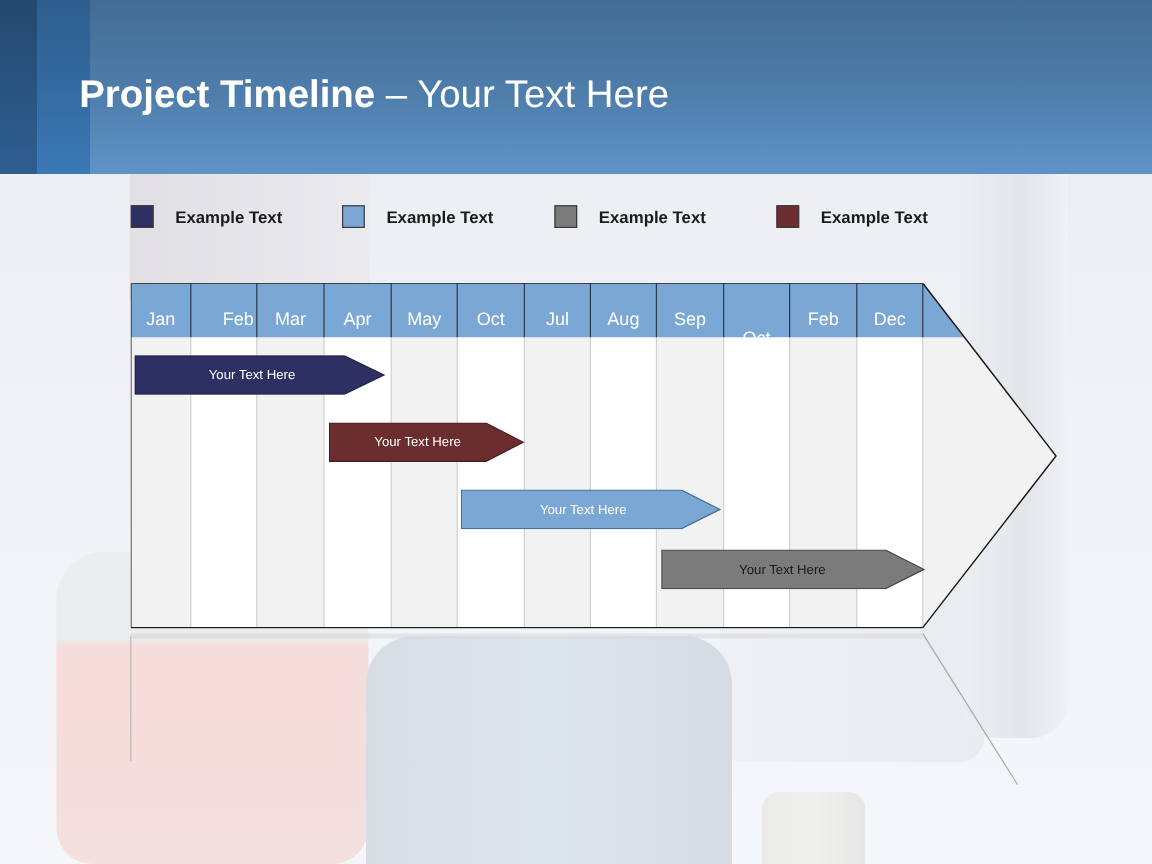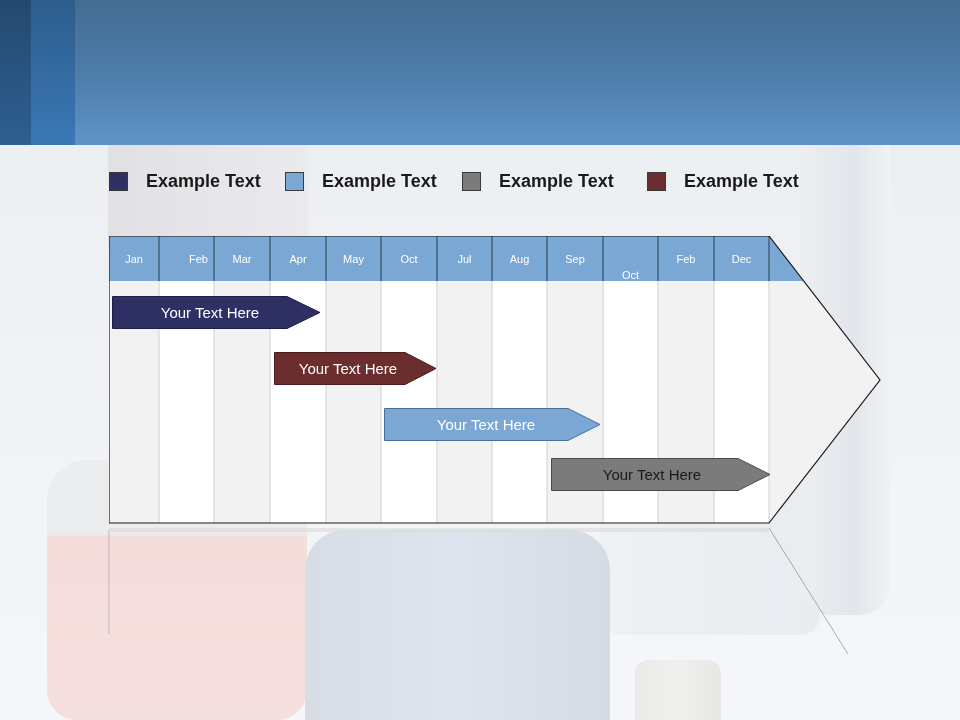--- a/index.html
+++ b/index.html
@@ -24,48 +24,51 @@
   .stripe1 { position: absolute; left: 0; top: 0; width: 31px; height: 145px;
              background: linear-gradient(180deg,#24496f,#2e5f91); }
   .stripe2 { position: absolute; left: 31px; top: 0; width: 44px; height: 145px;
              background: linear-gradient(180deg,#2d5d8c,#3a78b6); }
   .title { position: absolute; left: 66px; top: 60px; color: #fff; font-size: 32px; white-space: nowrap; }
   .title .bold { font-weight: bold; }
 
   
   .legend-item { position: absolute; top: 171px; display: flex; align-items: center; }
   .legend-swatch { width: 19px; height: 19px; border: 1px solid #3a3a3a; }
-  .legend-label { margin-left: 18px; font-size: 18px; font-weight: bold; color: #1a1a1a; }
+  .legend-label { margin-left: 18px; font-size: 14px; font-weight: bold; color: #1a1a1a; }
 
   
   .timeline { position: absolute; left: 109px; top: 236px; width: 772px; height: 288px; }
   .timeline svg { position: absolute; left: 0; top: 0; }
-  .month { position: absolute; top: 236px; height: 45px; display: flex; align-items: center; justify-content: center;
-           color: #fff; font-size: 11px; }
+  .month { position: absolute; top: 236px; height: 61px; display: flex; align-items: center; justify-content: center;
+           color: #fff; font-size: 15px; }
   .bar { position: absolute; height: 33px; }
   .bar svg { position: absolute; left: 0; top: 0; }
   .bar-label { position: absolute; left: 0; top: 0; height: 33px; display: flex; align-items: center; justify-content: center;
-               font-size: 15px; white-space: nowrap; }
+               font-size: 11px; white-space: nowrap; }
 </style>
 </head>
 <body>
 
 <div class="bg">
   <div class="bottle b-tall-left"></div>
   <div class="bottle b-right-mid"></div>
   <div class="bottle b-right-tall"></div>
   <div class="bottle jar-red"></div>
   <div class="bottle jar-blue"></div>
   <div class="bottle vial"></div>
   <div class="fade"></div>
 </div>
 
 <div class="header">
   <div class="stripe1"></div>
   <div class="stripe2"></div>
+  <div class="title">
+    <span class="bold">Project Timeline</span><span> – Your Text Here</span>
+  </div>
 </div>
 
 <div class="legend-item" style="left:109px;">
   <div class="legend-swatch" style="background:#2e2f62;"></div>
   <span class="legend-label">Example Text</span>
 </div>
 <div class="legend-item" style="left:285px;">
   <div class="legend-swatch" style="background:#7ba7d4;"></div>
   <span class="legend-label">Example Text</span>
 </div>

